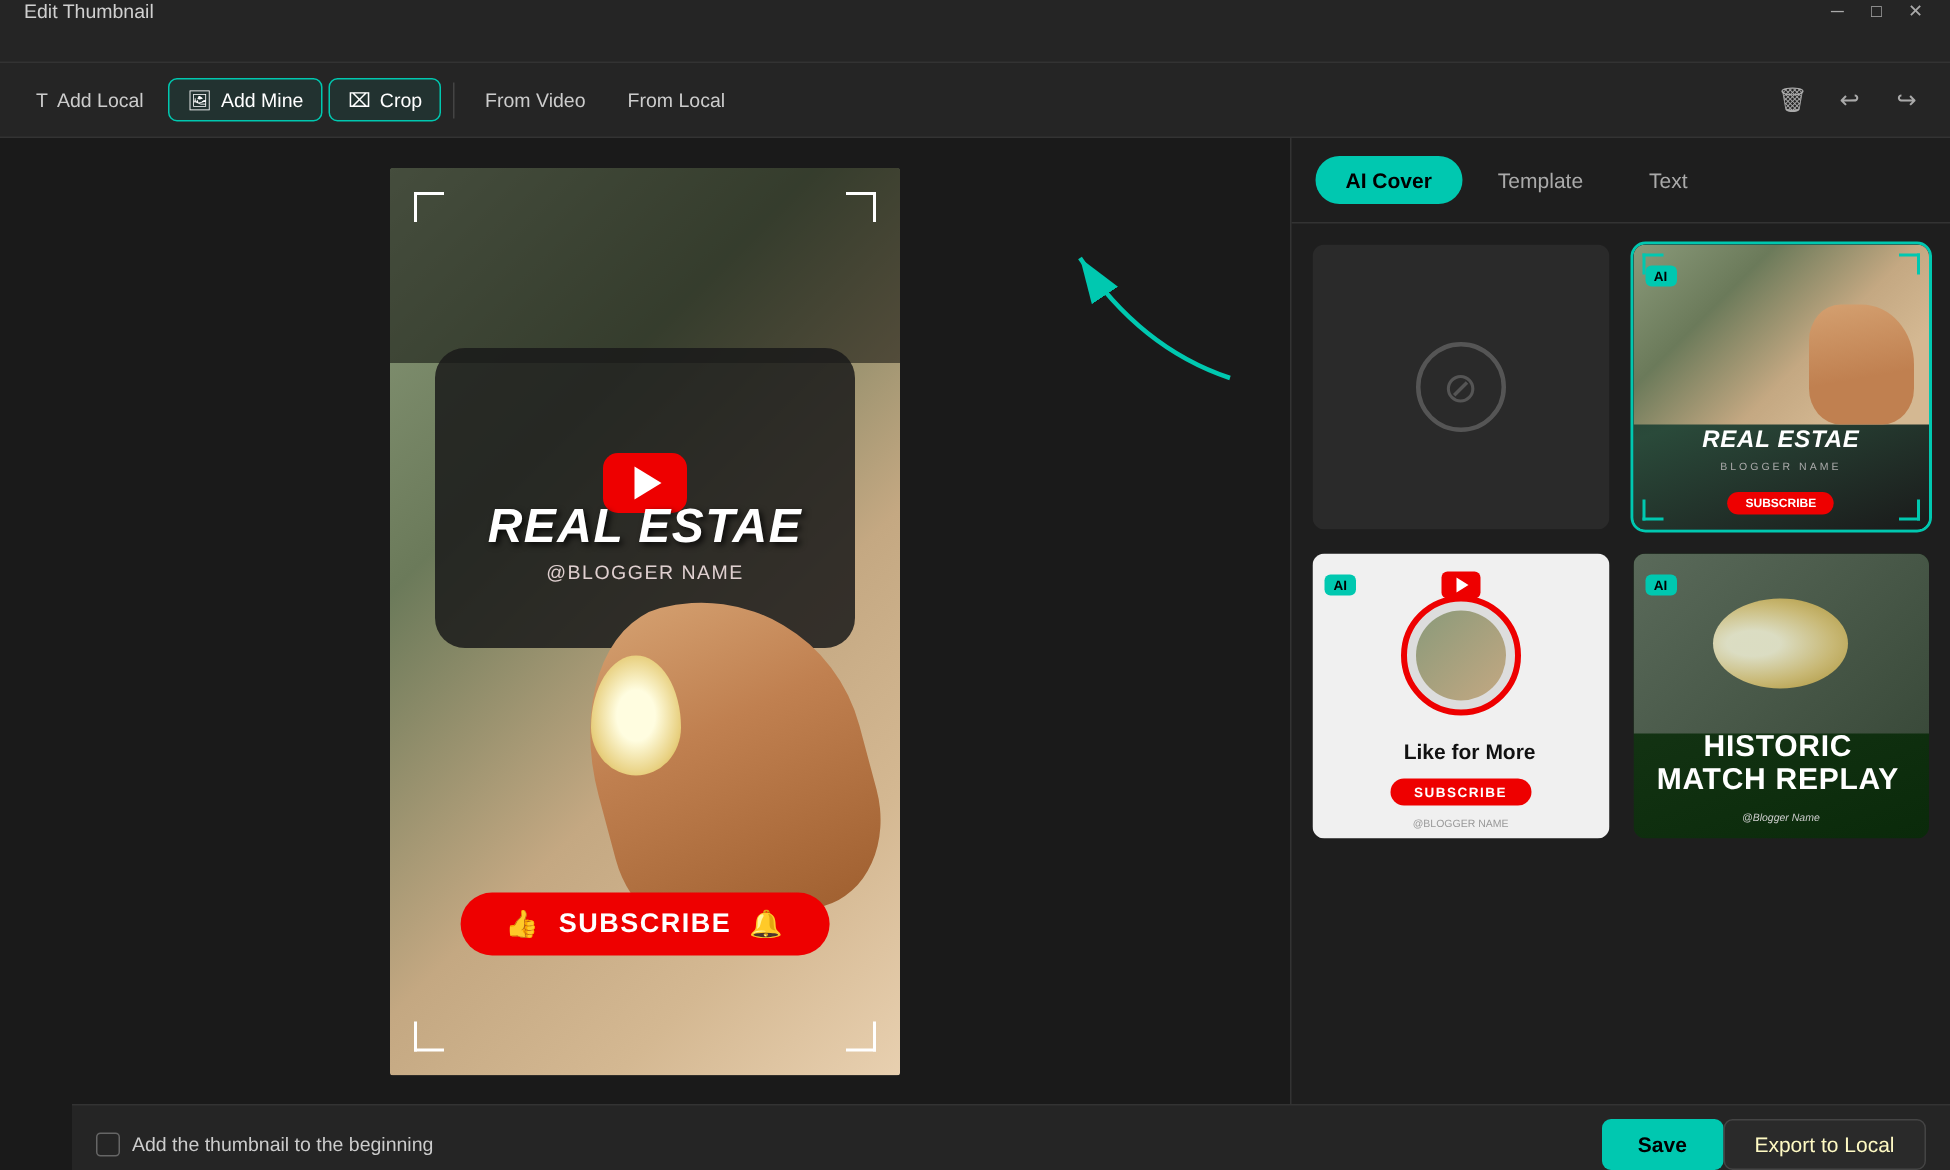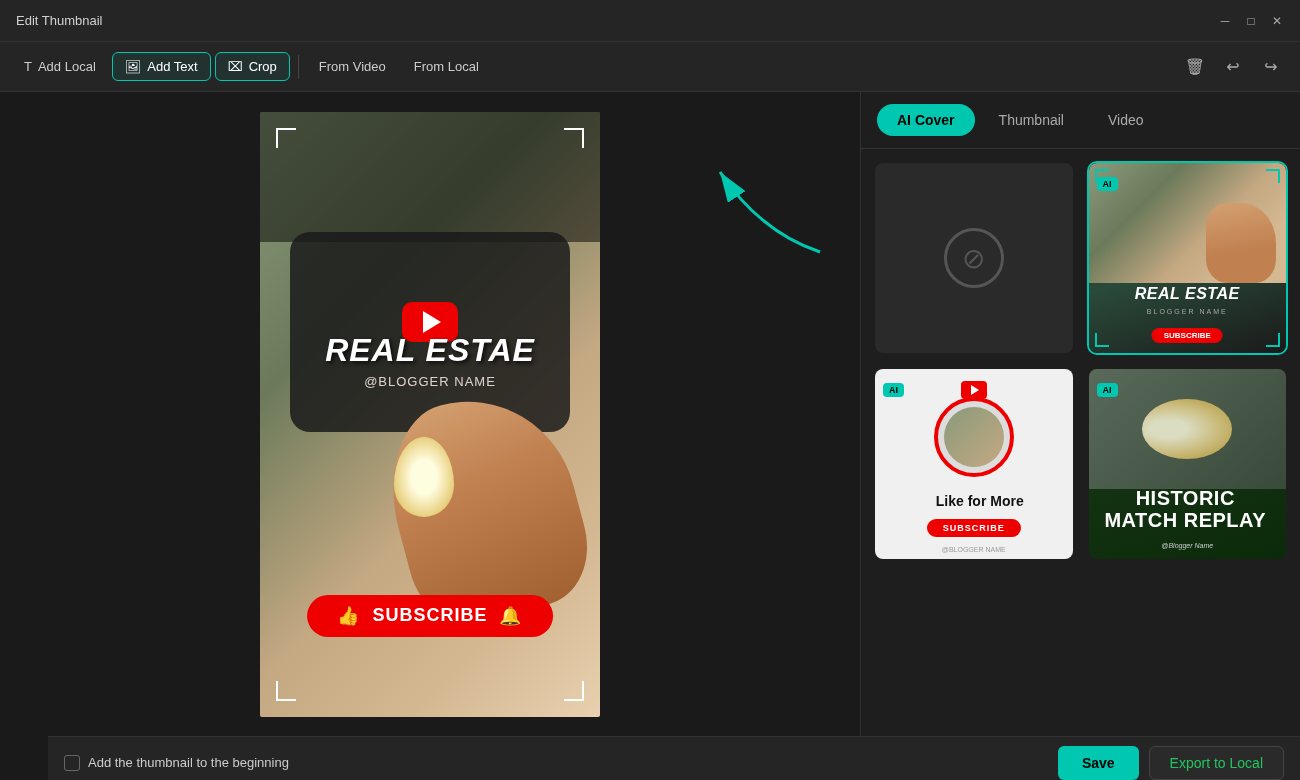--- a/index.html
+++ b/index.html
@@ -11,21 +11,21 @@
       color: #e0e0e0;
       overflow: hidden;
       position: relative;
     }
 
     
     .title-bar {
       background: #252525;
       height: 42px;
       display: flex;
-      align-items: center;
+      align-items: flex-start;
       padding: 0 16px;
       border-bottom: 1px solid #333;
       justify-content: space-between;
     }
     .title-bar-left {
       display: flex;
       align-items: center;
       gap: 8px;
     }
     .title-text {
@@ -498,35 +498,34 @@
       border-radius: 3px;
       background: transparent;
       cursor: pointer;
     }
     .bottom-label {
       font-size: 13px;
       color: #ccc;
     }
     .bottom-right {
       display: flex;
-      gap: 10px;
     }
     .btn-save {
       background: #00c8b0;
       color: #000;
       font-weight: 600;
       font-size: 14px;
       padding: 8px 24px;
       border-radius: 6px;
       border: none;
       cursor: pointer;
     }
     .btn-export {
       background: #2a2a2a;
-      color: #22c55e;
+      color: #fef9c3;
       font-size: 14px;
       padding: 8px 20px;
       border-radius: 6px;
       border: 1px solid #444;
       cursor: pointer;
     }
 
     
     .egg-shape {
       position: absolute;
@@ -604,21 +603,21 @@
   </div>
 </div>
 
 <div class="toolbar">
   <button class="tool-btn">
     <span>T</span>
     <span>Add Local</span>
   </button>
   <button class="tool-btn active">
     <span>🖼</span>
-    <span>Add Text</span>
+    <span>Add Mine</span>
   </button>
   <button class="tool-btn active">
     <span>⌧</span>
     <span>Crop</span>
   </button>
   <div class="tool-separator"></div>
   <button class="tool-btn">
     <span>From Video</span>
   </button>
   <button class="tool-btn">
@@ -669,24 +668,24 @@
     </svg>
   </div>
 
   <div class="right-panel">
 
     <div class="panel-tabs">
       <button class="panel-tab active">
         <span>AI Cover</span>
       </button>
       <button class="panel-tab">
-        <span>Thumbnail</span>
+        <span>Template</span>
       </button>
       <button class="panel-tab">
-        <span>Video</span>
+        <span>Text</span>
       </button>
     </div>
 
     <div class="panel-content">
 
       <div class="template-card">
         <div class="card-inner card-disabled">
           <div class="disable-icon">⊘</div>
         </div>
       </div>

